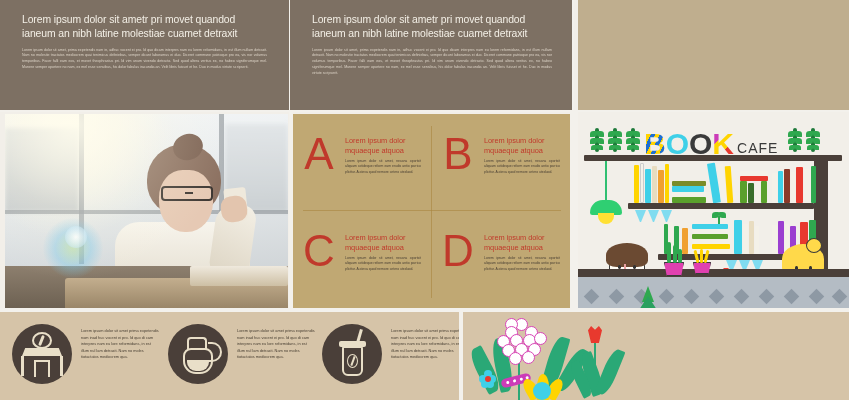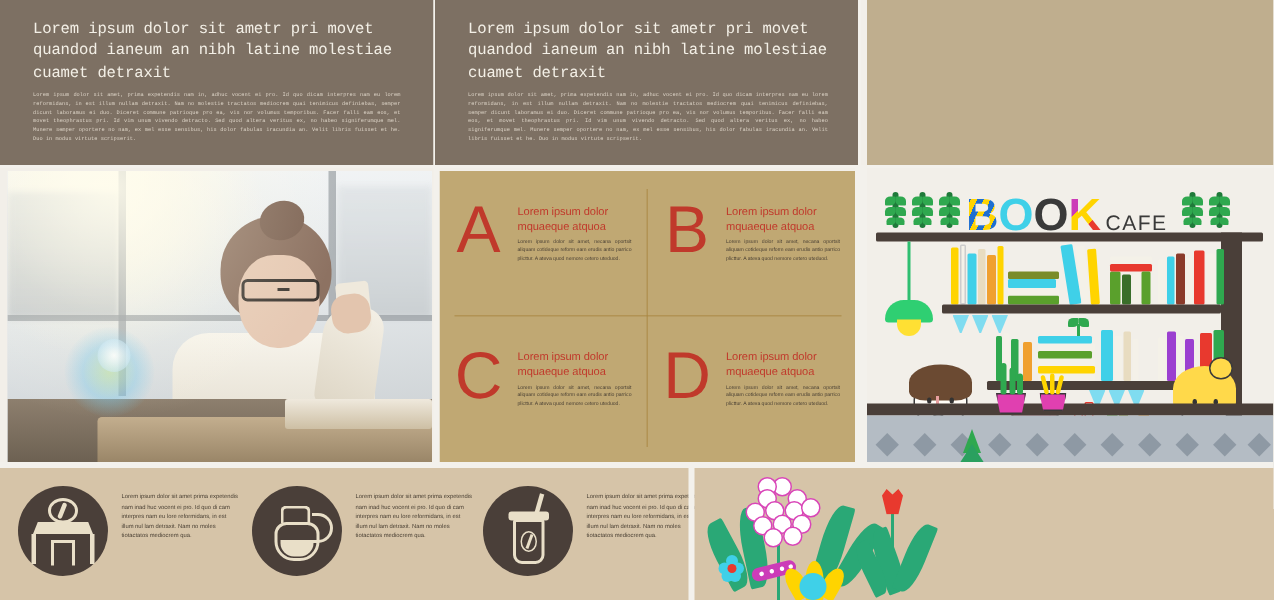--- a/index.html
+++ b/index.html
@@ -5,21 +5,21 @@
   * { box-sizing: border-box; margin: 0; padding: 0; }
   body {
     width: 849px; height: 400px;
     font-family: "Liberation Sans", sans-serif;
     background: #f2efe9;
     overflow: hidden;
   }
   .page { position: relative; width: 849px; height: 400px; }
 
   
-  .top-band { position: absolute; left: 0; top: 0; width: 849px; height: 125px; font-family: Liberation Mono, monospace; }
+  .top-band { position: absolute; left: 0; top: 0; width: 849px; height: 125px; }
   .top-panel { position: absolute; top: 0; height: 110px; }
   .panel-a { left: 0;   width: 289px; background: #7d7063; }
   .panel-b { left: 290px; width: 282px; background: #7d7063; }
   .panel-c { left: 578px; width: 271px; background: #bfae8e; }
   .gap-v { position: absolute; top: 0; height: 110px; width: 2px; background: #f3f1ec; }
 
   .headline {
     color: #f3efe6;
     font-size: 10.4px;
     font-weight: 400;

